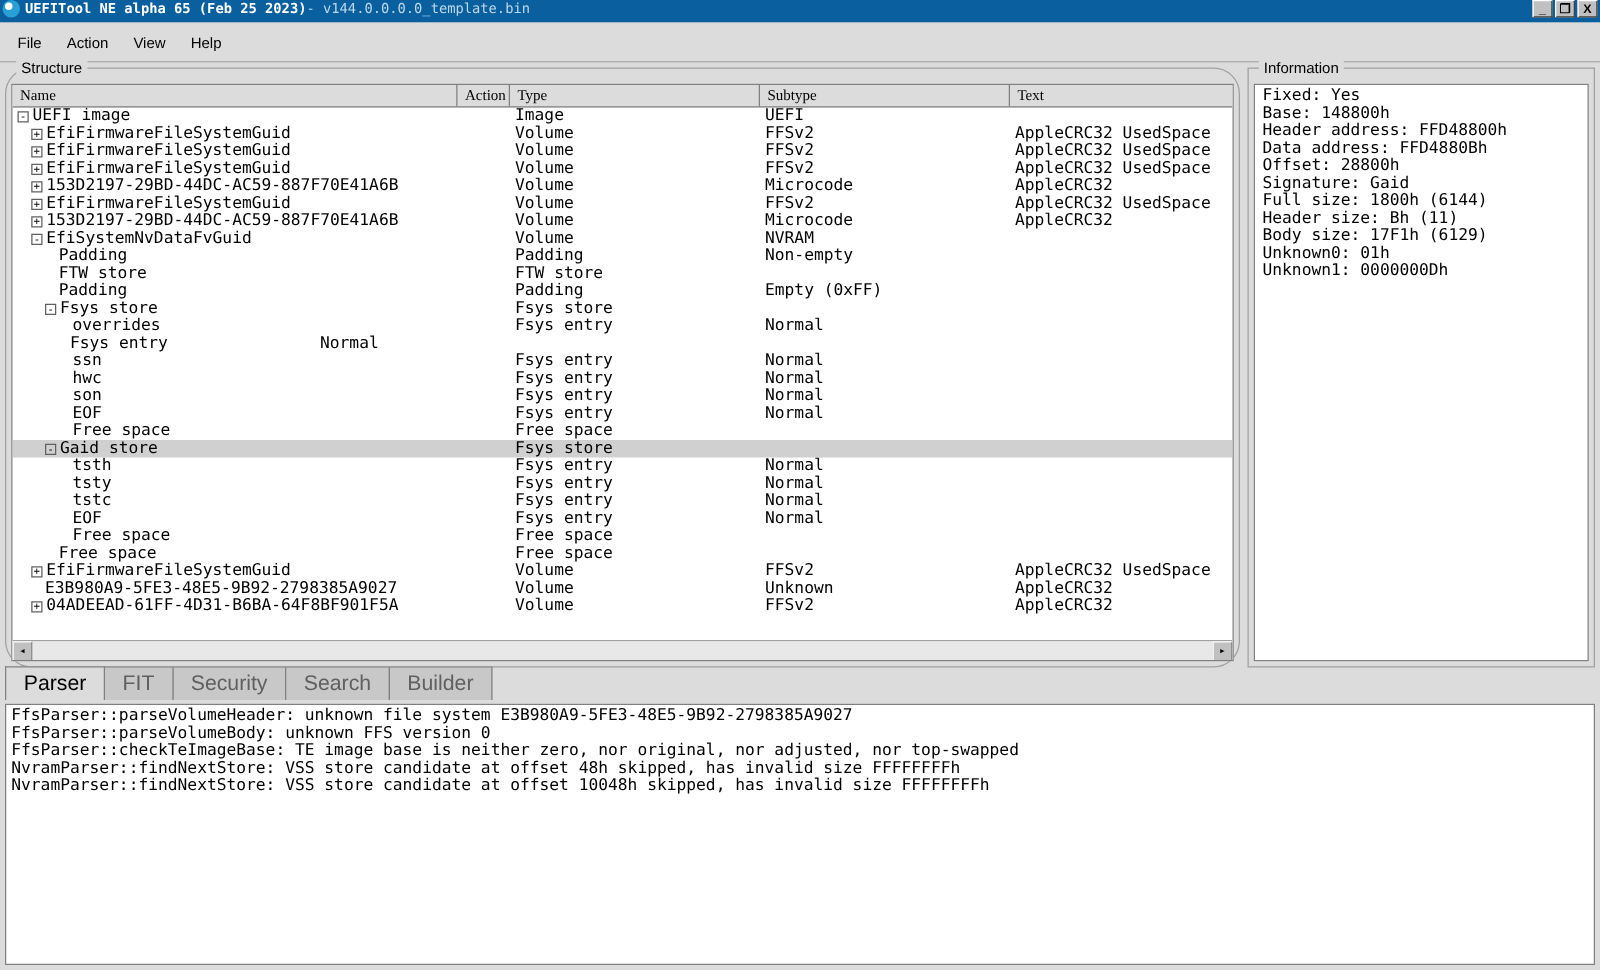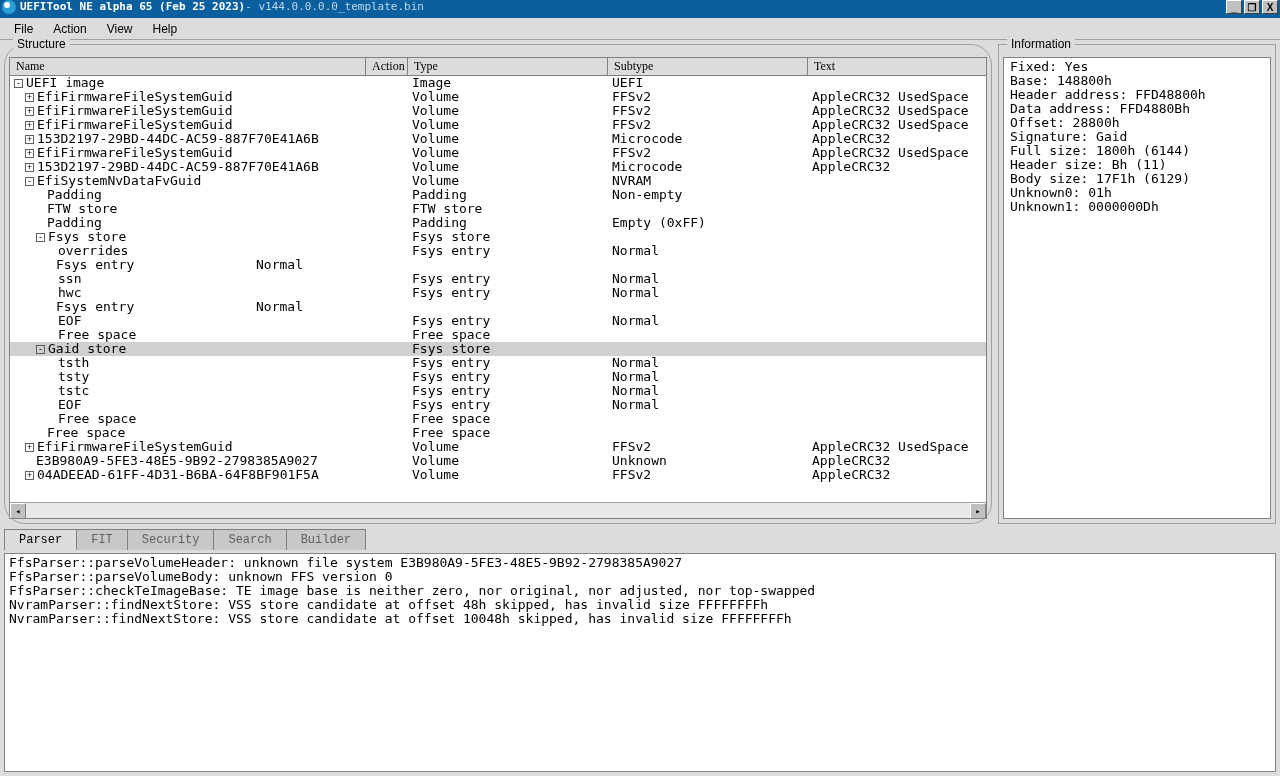--- a/index.html
+++ b/index.html
@@ -46,21 +46,21 @@
   border: 1px solid #404040;
   border-top-color: #fff; border-left-color: #fff;
   margin-left: 2px;
   display: flex; align-items: center; justify-content: center;
   font-family: sans-serif;
   font-size: 10px;
   font-weight: bold;
   color: #000;
 }
 .menubar {
-  height: 22px;
+  height: 32px;
   background: #dcdcdc;
   display: flex;
   align-items: center;
   padding: 0 4px;
   border-bottom: 1px solid #a0a0a0;
 }
 .menubar .menu-item {
   padding: 2px 10px;
   font-family: sans-serif;
   font-size: 12px;
@@ -197,22 +197,22 @@
   white-space: normal;
   margin-top: -1px;
 }
 .tabs-row {
   display: flex;
   height: 22px;
   align-items: flex-end;
 }
 .tab {
   padding: 3px 14px;
-  font-family: Liberation Mono, monospace;
-  font-size: 12px;
+  font-family: Liberation Sans, sans-serif;
+  font-size: 17px;
   border: 1px solid #808080;
   border-bottom: none;
   background: #c8c8c8;
   color: #606060;
   margin-right: -1px;
 }
 .tab.active {
   background: #dcdcdc;
   color: #000;
   position: relative;
@@ -436,20 +436,27 @@
                   <span class="exp-sp"></span>
                   <span class="exp-sp"></span>
                   <span>hwc</span>
                 </div>
                 <div class="col-action"></div>
                 <div class="col-type">Fsys entry</div>
                 <div class="col-subtype">Normal</div>
                 <div class="col-text"></div>
               </div>
               <div class="tree-row">
+                <div class="col-name">
+                  <span class="exp-sp"></span>
+                  <span class="exp-sp"></span>
+                  <span class="exp-sp"></span>
+                  <span class="exp-sp"></span>
+                  <span>son</span>
+                </div>
                 <div class="col-action"></div>
                 <div class="col-type">Fsys entry</div>
                 <div class="col-subtype">Normal</div>
                 <div class="col-text"></div>
               </div>
               <div class="tree-row">
                 <div class="col-name">
                   <span class="exp-sp"></span>
                   <span class="exp-sp"></span>
                   <span class="exp-sp"></span>

